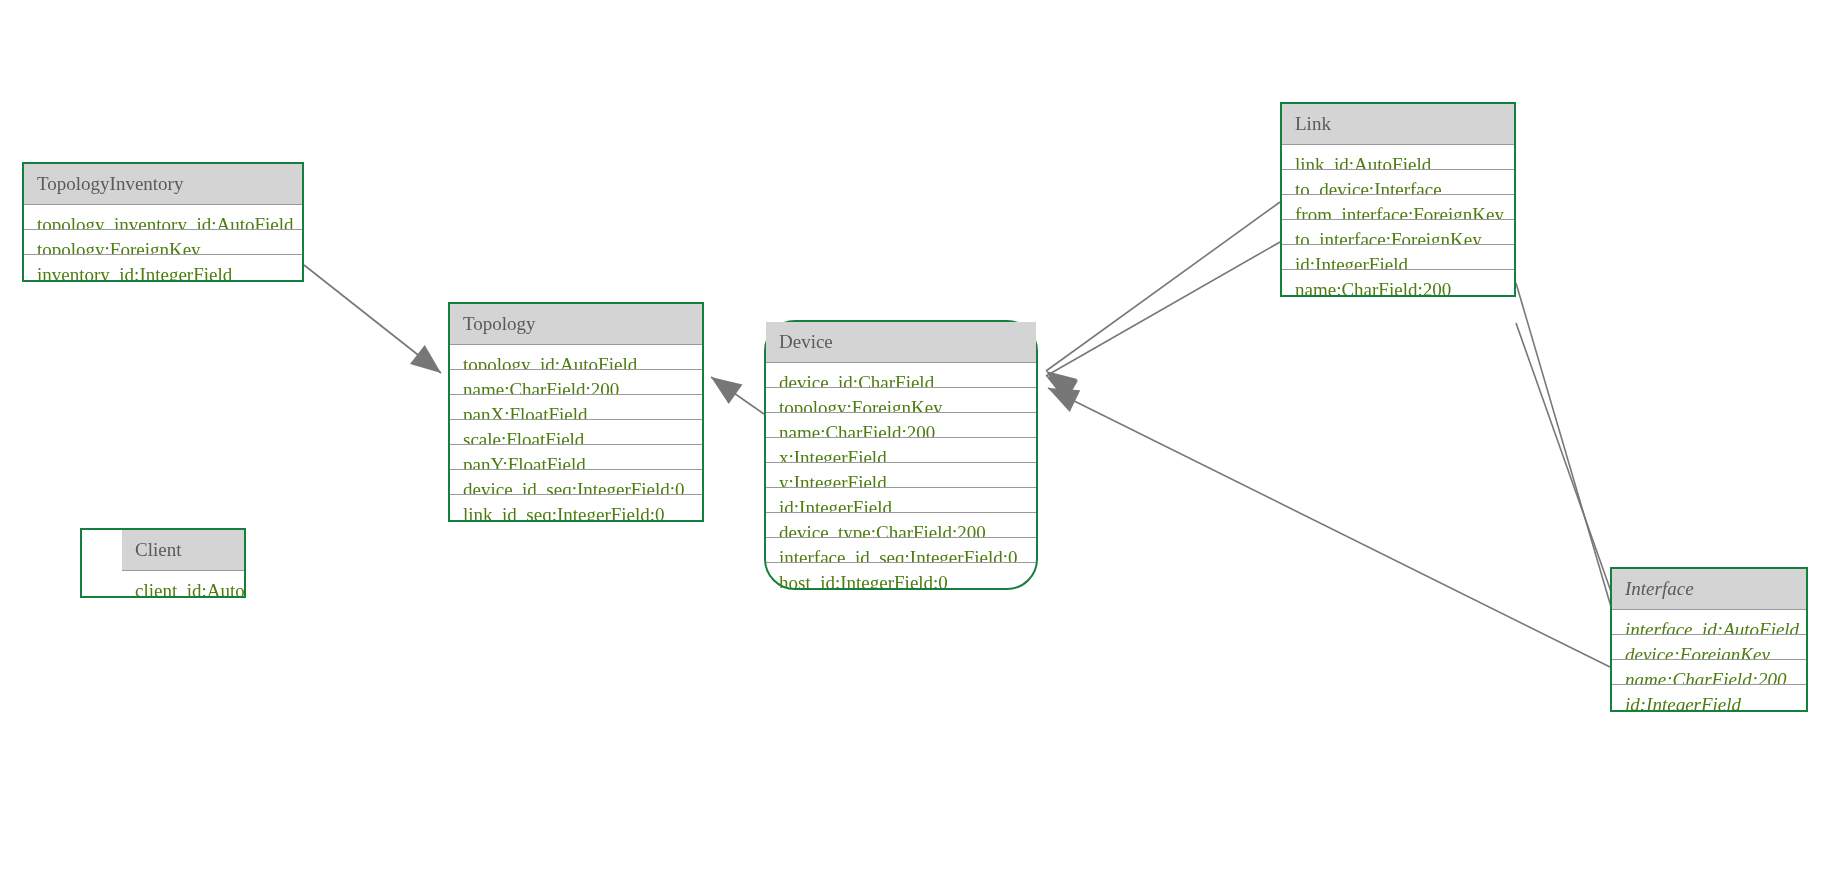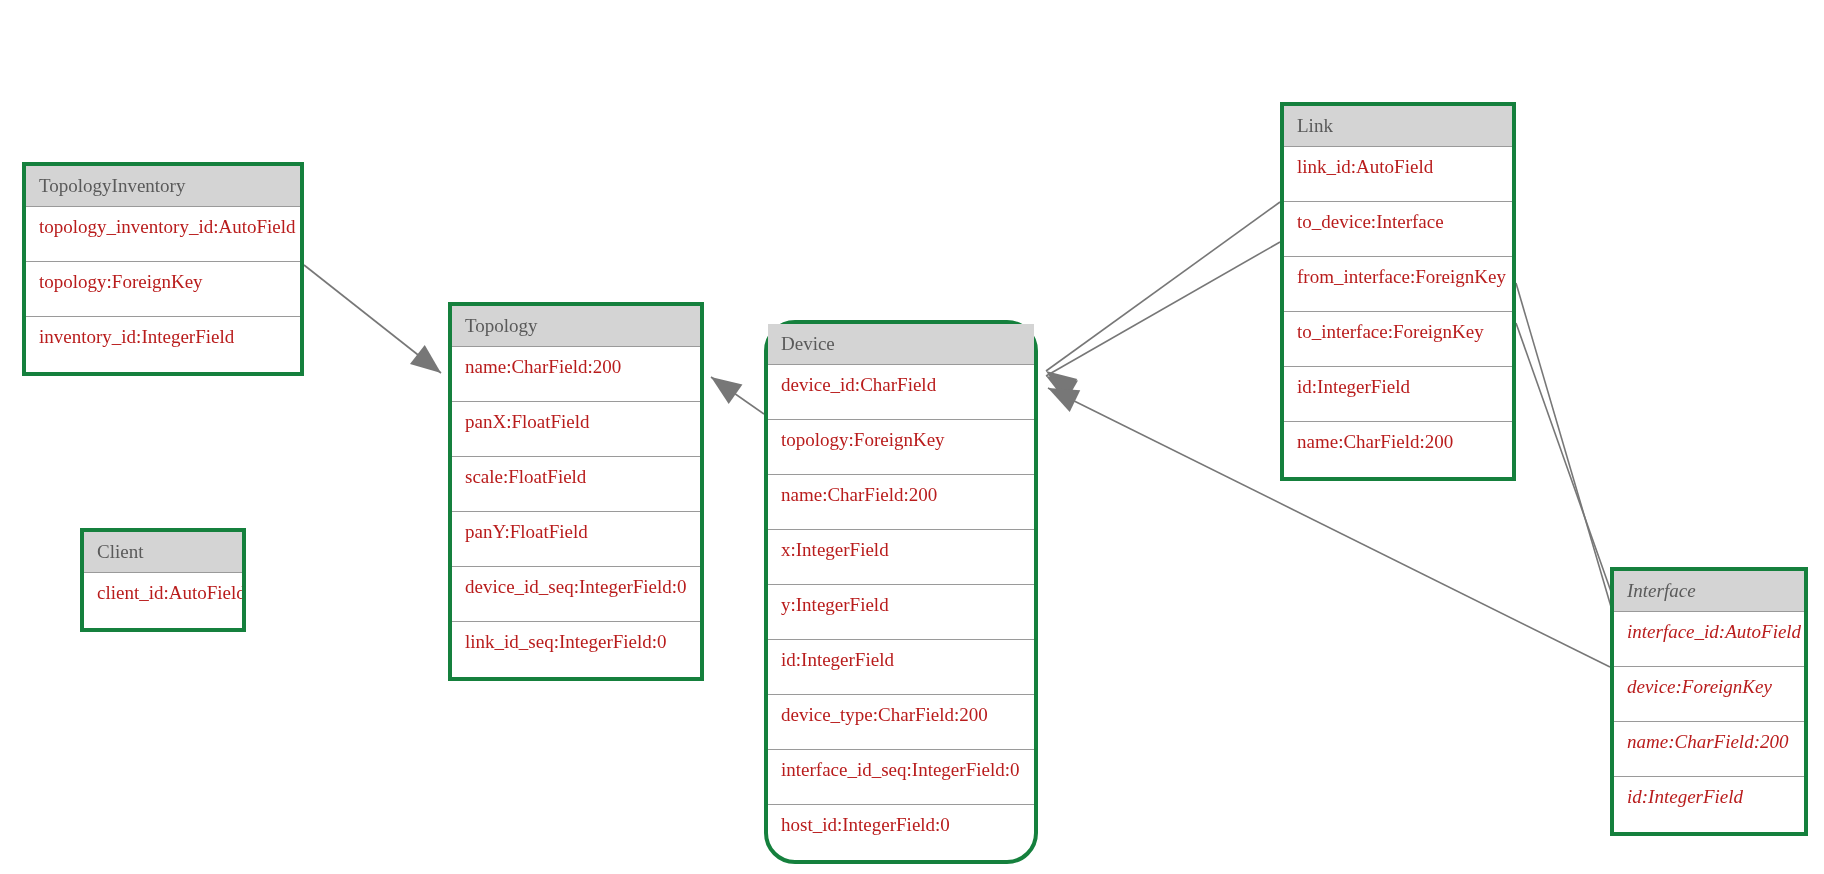--- a/index.html
+++ b/index.html
@@ -18,40 +18,40 @@
   }
   #edges {
     position: absolute;
     left: 0; top: 0;
     width: 1824px;
     height: 874px;
     pointer-events: none;
   }
   .entity {
     position: absolute;
-    border: 4px solid #15803d;
+    border: 2px solid #15803d;
     background: #ffffff;
   }
   .entity-header {
     background: #d4d4d4;
     border-bottom: 1px solid #9a9a9a;
     color: #5a5a5a;
     font-size: 19px;
     line-height: 40px;
     height: 41px;
     padding: 0 0 0 13px;
     white-space: nowrap;
     overflow: hidden;
   }
   .entity-field {
     border-bottom: 1px solid #9a9a9a;
-    color: #b91c1c;
+    color: #4d7c0f;
     font-size: 19px;
     line-height: 40px;
-    height: 55px;
+    height: 25px;
     padding: 0 0 0 13px;
     white-space: nowrap;
     overflow: hidden;
   }
   .entity-field:last-child { border-bottom: none; }
 </style>
 </head>
 <body>
 
 <div id="canvas">
@@ -85,26 +85,27 @@
         <polygon points="0,0 -30,-12 -30,12" fill="#777777" transform="translate(1620,617) rotate(109)"></polygon>
       </g>
     </svg>
   <div id="entity-layer">
       <div class="entity" style="left: 22px; top: 162px; width: 282px; font-family: Liberation Serif, serif;">
         <div class="entity-header">TopologyInventory</div>
         <div class="entity-field">topology_inventory_id:AutoField</div>
         <div class="entity-field">topology:ForeignKey</div>
         <div class="entity-field">inventory_id:IntegerField</div>
       </div>
-      <div class="entity" style="left: 80px; top: 528px; width: 166px;">
+      <div class="entity" style="left: 80px; top: 528px; width: 166px; padding-left: 40px;">
         <div class="entity-header">Client</div>
         <div class="entity-field">client_id:AutoField</div>
       </div>
       <div class="entity" style="left: 448px; top: 302px; width: 256px;">
         <div class="entity-header">Topology</div>
+        <div class="entity-field">topology_id:AutoField</div>
         <div class="entity-field">name:CharField:200</div>
         <div class="entity-field">panX:FloatField</div>
         <div class="entity-field">scale:FloatField</div>
         <div class="entity-field">panY:FloatField</div>
         <div class="entity-field">device_id_seq:IntegerField:0</div>
         <div class="entity-field">link_id_seq:IntegerField:0</div>
       </div>
       <div class="entity" style="left: 764px; top: 320px; width: 274px; border-radius: 31px;">
         <div class="entity-header">Device</div>
         <div class="entity-field">device_id:CharField</div>

